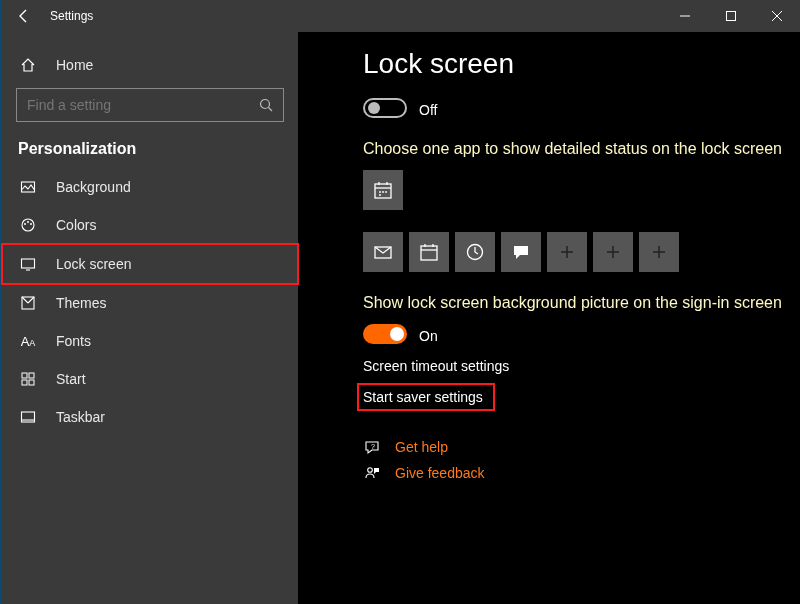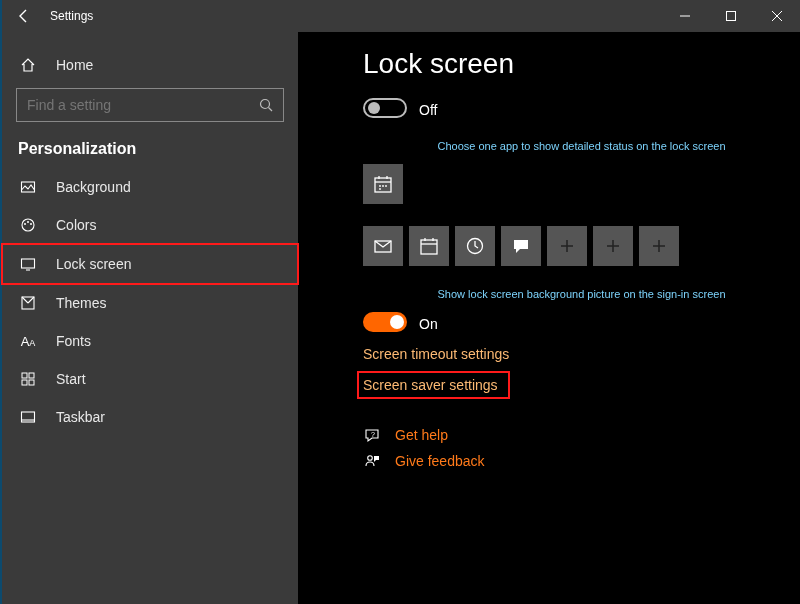--- a/index.html
+++ b/index.html
@@ -18,33 +18,33 @@
 
   .nav-item { display:flex; align-items:center; height:38px; padding-left:16px; gap:18px; font-size:14px; color:#e8e8e8; cursor:pointer; }
   .nav-item.active { outline: 2px solid #ff1a1a; outline-offset: -1px; height:40px; }
   .nav-item .ico { width:20px; display:flex; justify-content:center; }
   .nav-cat { font-size: 16px; font-weight:600; padding:12px 16px 10px 16px; color:#fff; }
   .searchbox { margin: 4px 14px 6px 14px; height: 34px; border:1px solid #888; display:flex; align-items:center; padding:11px 10px; justify-content:space-between; }
   .searchbox input { background:transparent; border:0; outline:0; color:#bbb; font-size:14px; width: 210px; }
   
   h1.page-title { font-weight:300; font-size:28px; margin:0 0 18px 22px; }
   .section { margin-left:22px; margin-bottom: 22px; }
-  .section-label { font-size:11px; color:#7dd3fc; margin-bottom:12px;text-align:center; }
+  .section-label { font-size:16px; color:#fef9c3; margin-bottom:12px; }
   .toggle { display:flex; align-items:flex-end; gap:12px; }
   .toggle-track { width:44px; height:20px; border-radius:10px; position:relative; }
   .toggle-track.off { border:2px solid #bbb; }
   .toggle-track.off .knob { width:12px; height:12px; border-radius:50%; background:#bbb; position:absolute; left:3px; top:2px; }
   .toggle-track.on { background:#ff6600; }
   .toggle-track.on .knob { width:14px; height:14px; border-radius:50%; background:#fff; position:absolute; right:3px; top:3px; }
   .toggle-label { font-size:14px; }
   
   .app-tile { width:40px; height:40px; background:#555; display:inline-flex; align-items:center; justify-content:center; margin-right:6px; font-size:18px; color:#fff; }
   .app-row { display:flex; }
   
-  .link { color:#fdba74; font-size:14px; display:block; margin-left:22px; margin-bottom:14px; cursor:pointer; }
+  .link { color:#ffffff; font-size:14px; display:block; margin-left:22px; margin-bottom:14px; cursor:pointer; }
   .link.highlight { outline:2px solid #ff1a1a; outline-offset:4px; display:inline-block; padding-right:6px; }
   
   .help-row { display:flex; align-items:center; gap:14px; margin-left:22px; margin-bottom:10px; color:#ff7a1a; font-size:14px; }
   .help-row .hico { width:18px; color:#fff; display:flex; justify-content:center; }
   
   svg { display:block; }
 </style>
 </head>
 <body>
 
@@ -257,21 +257,21 @@
         <div class="toggle">
           <div class="toggle-track on">
               <div class="knob"></div>
             </div>
           <span class="toggle-label">On</span>
         </div>
       </div>
 
       <a class="link">Screen timeout settings</a>
       <div style="margin-left:22px;margin-bottom:20px;">
-        <a class="link highlight" style="margin-left:0;">Screen saver settings</a>
+        <a class="link highlight" style="margin-left:0;">Start saver settings</a>
       </div>
 
       <div class="help-row">
         <span class="hico">
           <svg width="16" height="16" viewBox="0 0 16 16">
               <path d="M2 3 H14 V11 H8 L4 14 V11 H2 Z" stroke="#fff" stroke-width="1.1" fill="none"></path>
               <text x="7" y="9.5" font-size="7" fill="#fff">?</text>
             </svg>
         </span>
         <span>Get help</span>

